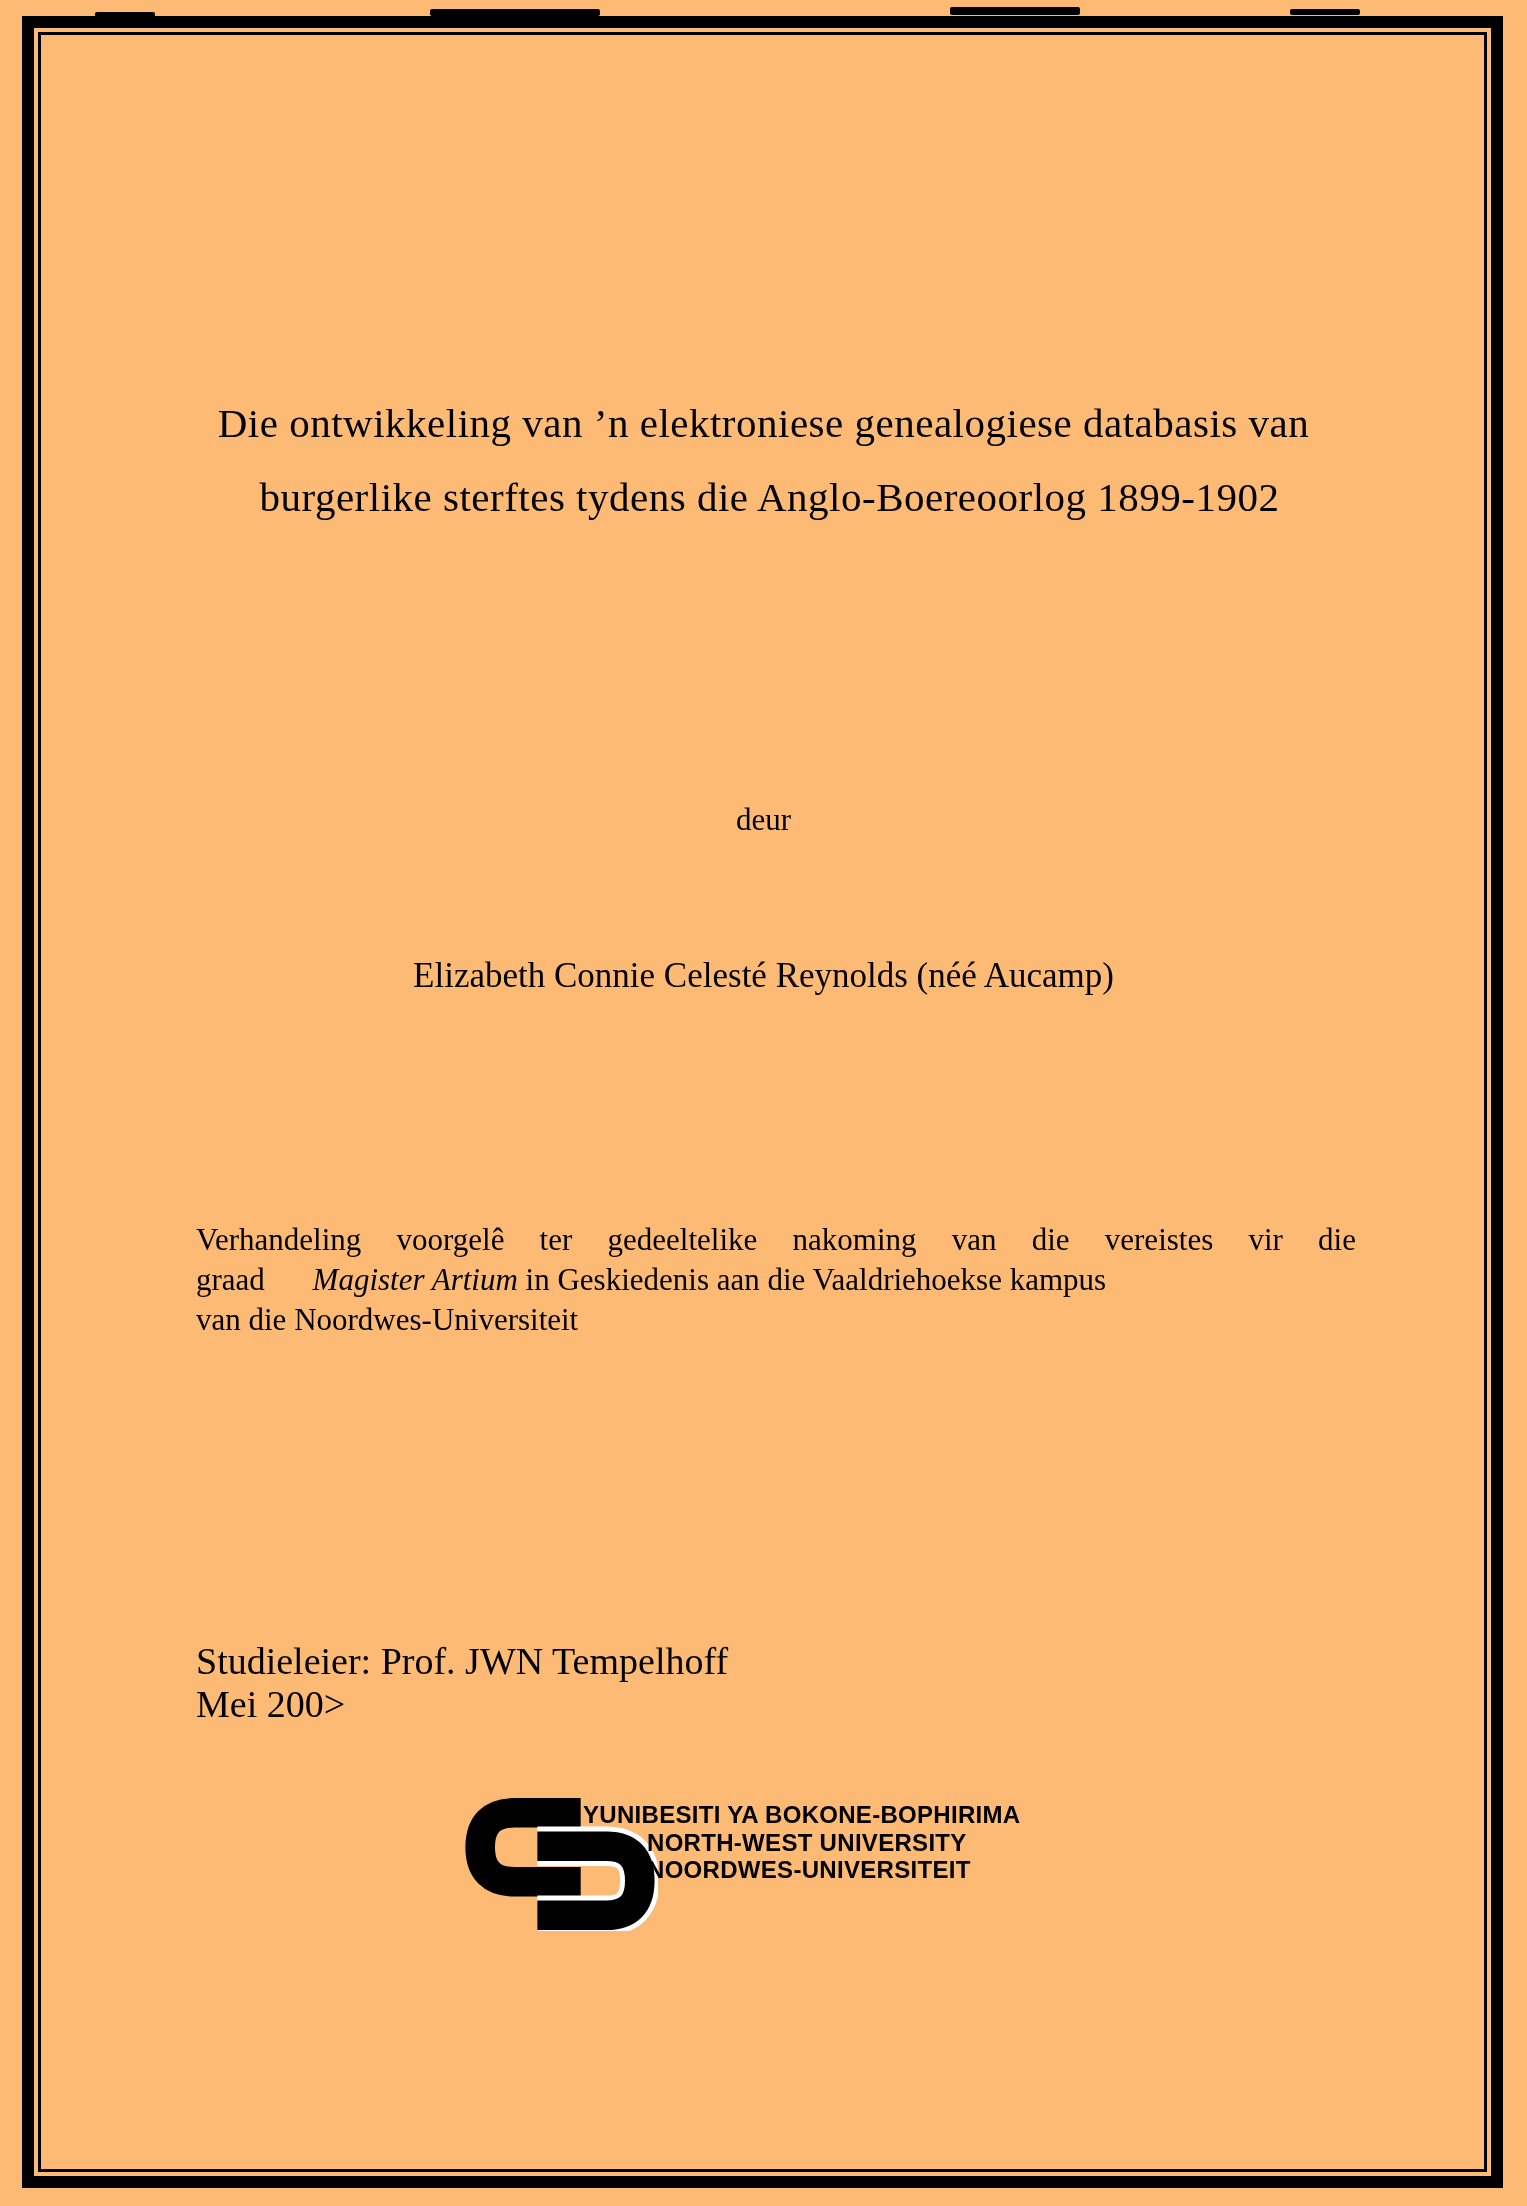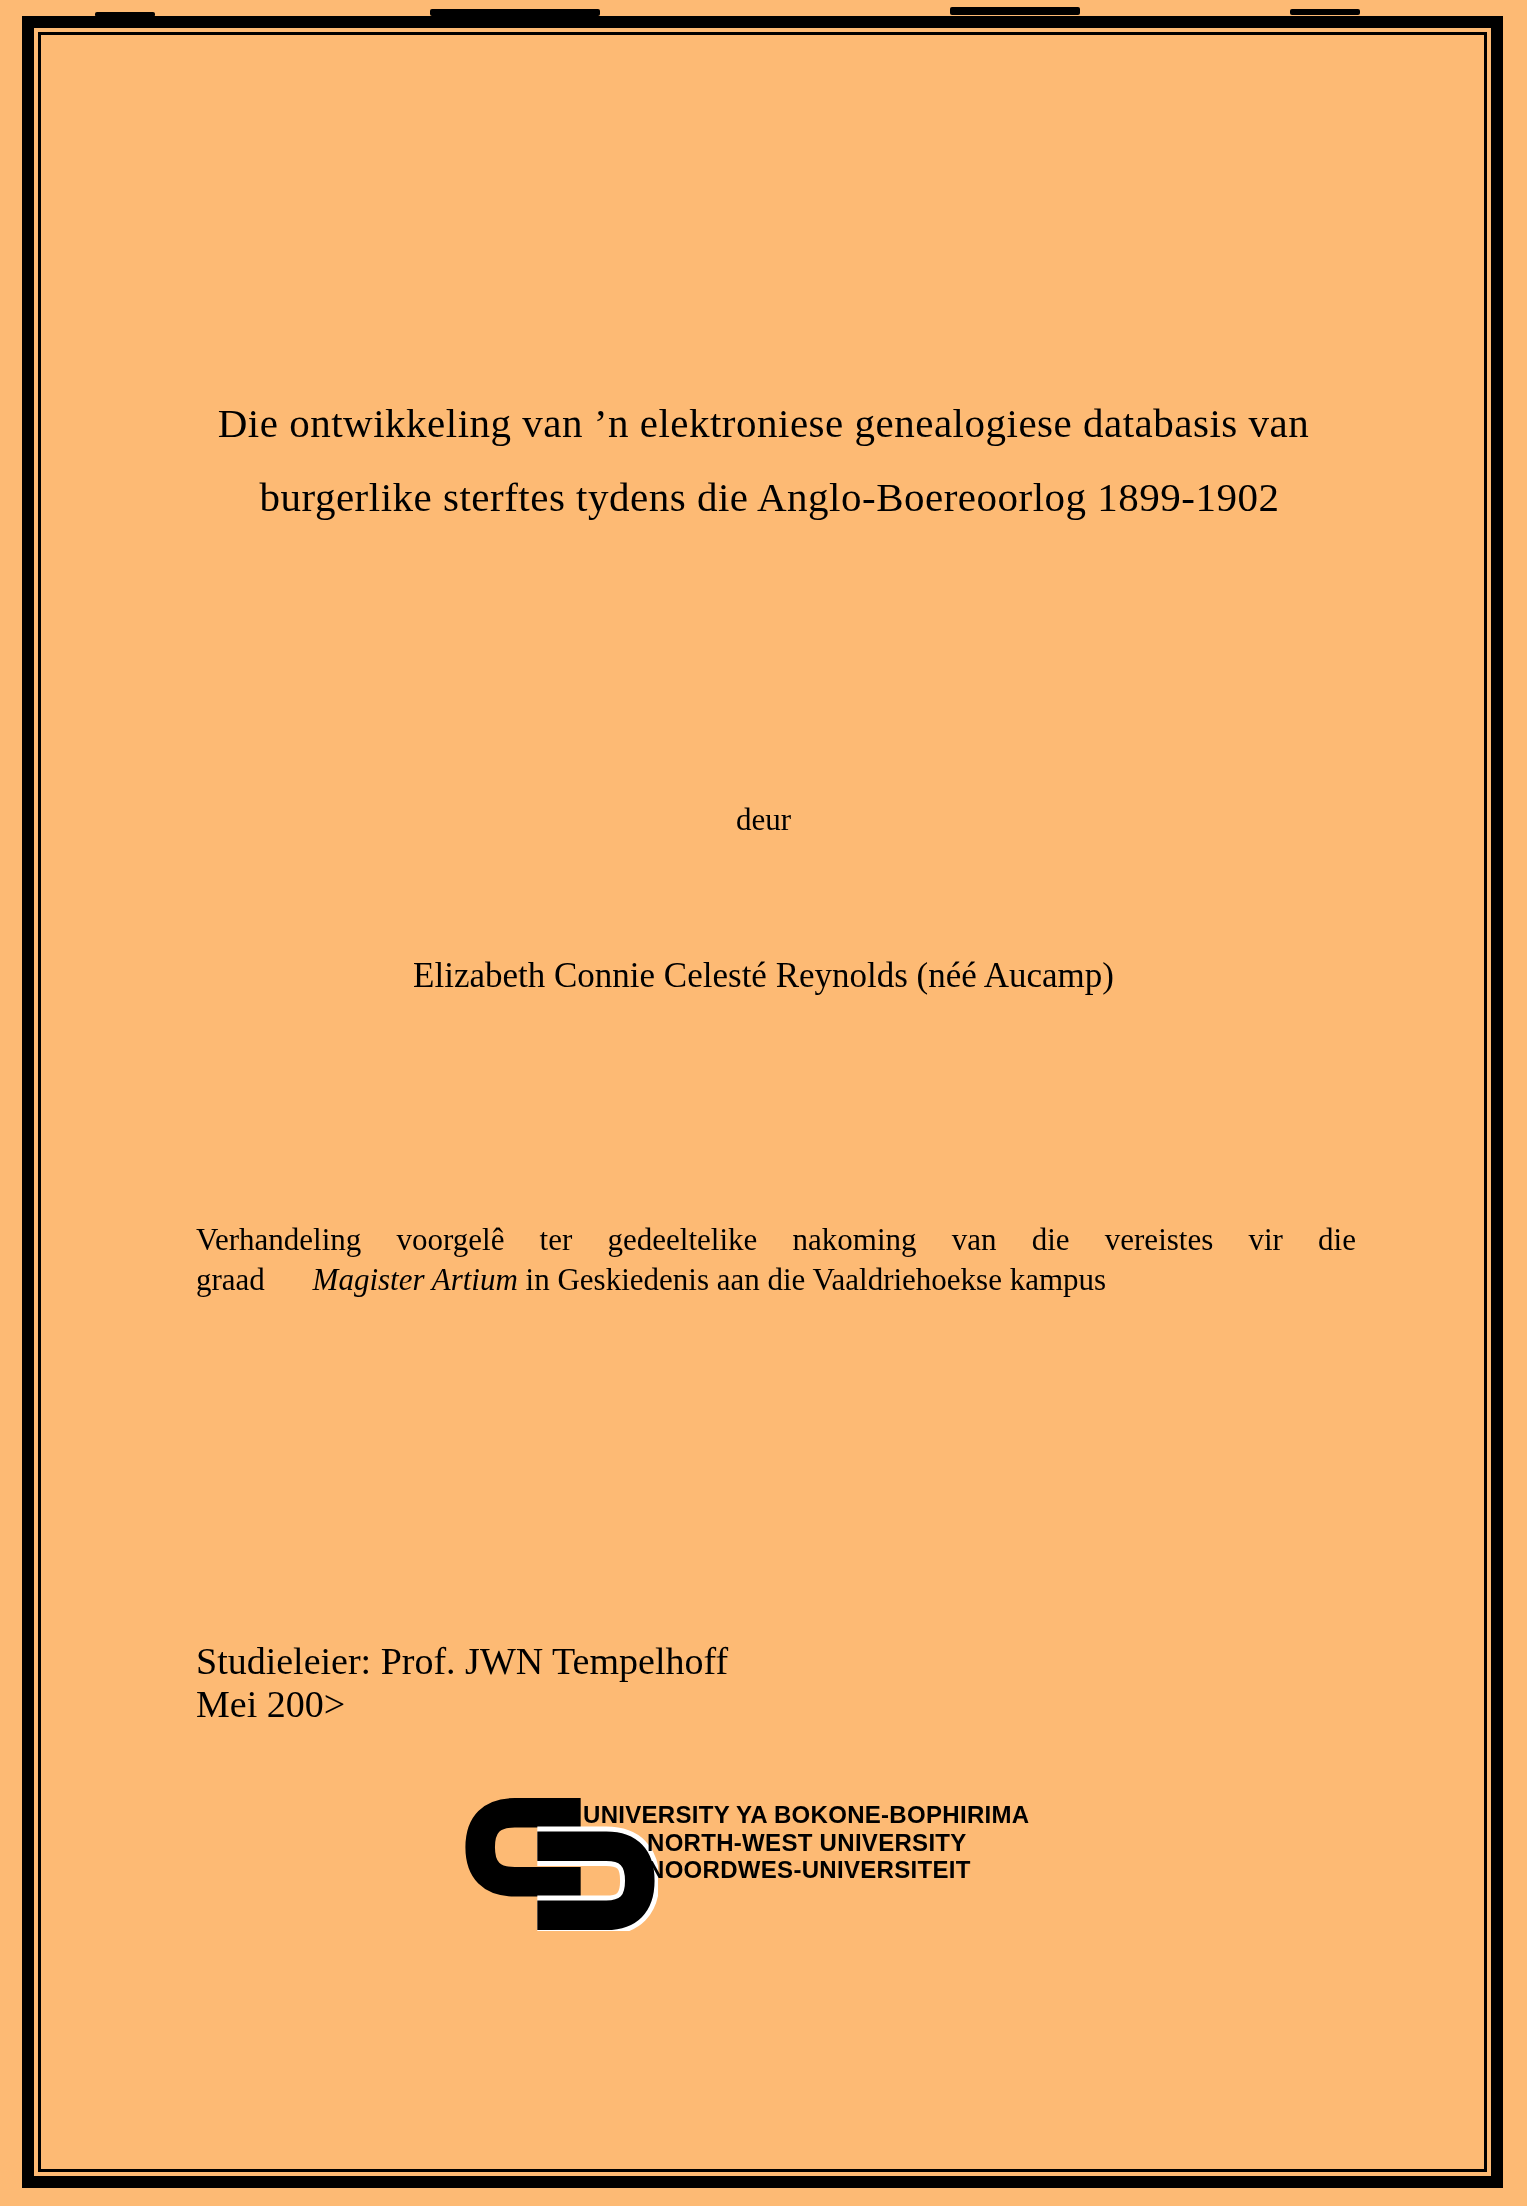--- a/index.html
+++ b/index.html
@@ -113,35 +113,36 @@
   <div id="title-line1" class="centered title-line">Die ontwikkeling van ’n elektroniese genealogiese databasis van</div>
   <div id="title-line2" class="centered title-line">burgerlike sterftes tydens die Anglo-Boereoorlog 1899-1902</div>
 
   <div id="byline" class="centered">deur</div>
 
   <div id="author" class="centered">Elizabeth Connie Celesté Reynolds (néé Aucamp)</div>
 
   <div id="description">
     <div class="just-line">Verhandeling voorgelê ter gedeeltelike nakoming van die vereistes vir die</div>
     <div><span>graad </span><span class="italic">Magister Artium</span><span> in Geskiedenis aan die Vaaldriehoekse kampus</span></div>
+    <div>van die Noordwes-Universiteit</div>
   </div>
 
   <div id="supervisor-block">
     <div>Studieleier: Prof. JWN Tempelhoff</div>
     <div>Mei 200&gt;</div>
   </div>
 
   <svg id="logo-mark" viewBox="0 0 200 135" aria-hidden="true">
 
     <path d="M 122 15 H 55 Q 20 15 20 50 Q 20 85 55 85 H 122" fill="none" stroke="#000" stroke-width="30" stroke-linecap="butt"></path>
 
     <path d="M 78 49 H 148 Q 182 49 182 84 Q 182 119 148 119 H 78" fill="none" stroke="#fff" stroke-width="40" stroke-linecap="butt"></path>
 
     <path d="M 78 49 H 148 Q 182 49 182 84 Q 182 119 148 119 H 78" fill="none" stroke="#000" stroke-width="30" stroke-linecap="butt"></path>
   </svg>
 
   <div id="logo-text">
-    <div>UNIVERSITY YA BOKONE-BOPHIRIMA</div>
+    <div>YUNIBESITI YA BOKONE-BOPHIRIMA</div>
     <div class="logo-indent">NORTH-WEST UNIVERSITY</div>
     <div class="logo-indent">NOORDWES-UNIVERSITEIT</div>
   </div>
 
 </div>
 
 </body></html>

